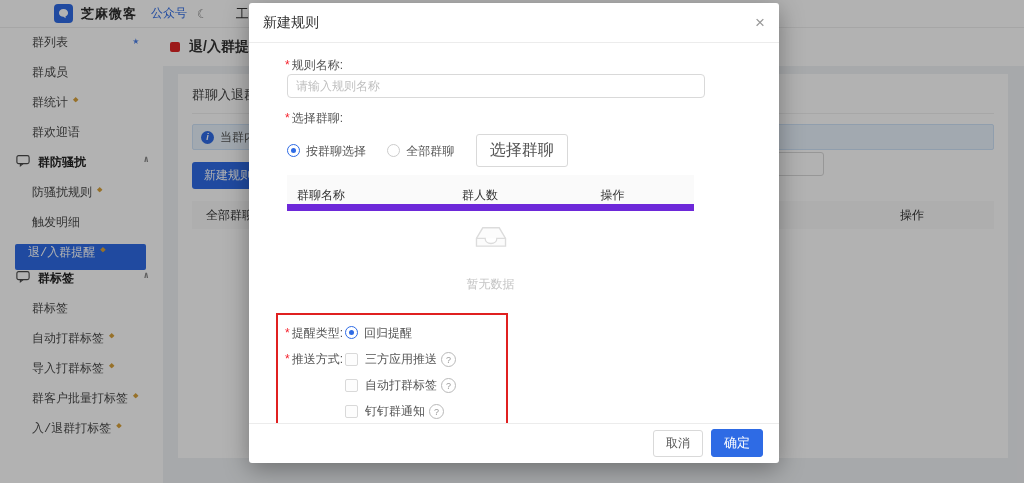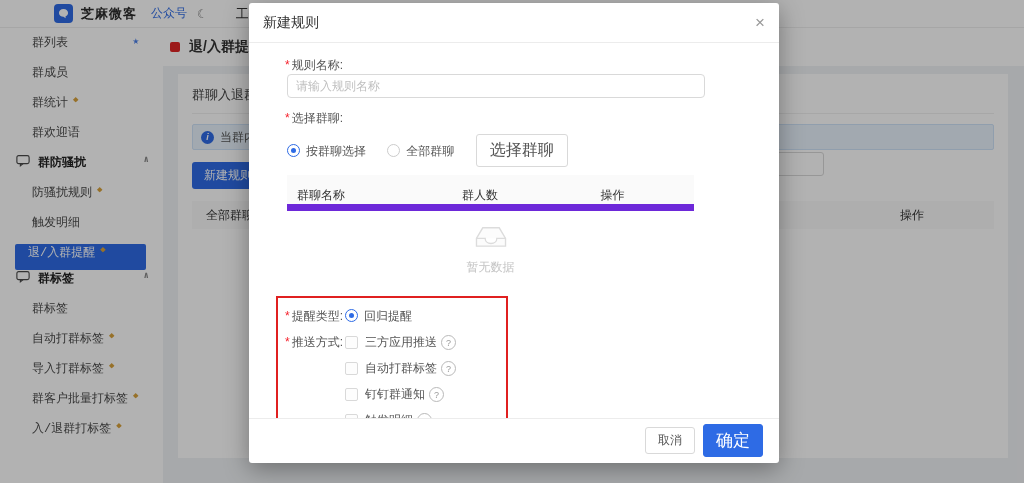--- a/index.html
+++ b/index.html
@@ -79,35 +79,35 @@
   .opt-label{color:#555;margin:0 18px 0 6px;}
   .helper{color:#9b9b9b;margin-top:4px;}
   .btn-plain{display:inline-block;margin-top:7px;background:#fff;border:1px solid #d9d9d9;border-radius:3px;
              padding:5px 13px;color:#555;font-size:16px;cursor:pointer;font-family:inherit;}
   .gtable{width:407px;margin-top:8px;}
   .gt-head{height:29px;background:#fafafa;border-bottom:7px solid #6d28d9;display:flex;align-items:flex-end;color:#333;}
   .gt-c1{width:43%;padding-left:10px;box-sizing:border-box;font-weight:500;}
   .gt-c2{width:34%;font-weight:500;}
   .gt-c3{width:23%;font-weight:500;}
   .gt-empty{padding:10px 0 6px;text-align:center;}
-  .empty-text{color:#c4c4c4;margin-top:4px;}
+  .empty-text{color:#c4c4c4;margin-top:21px;}
   .redbox{margin-top:14px;margin-left:-9px;width:232px;box-sizing:border-box;border:2px solid #e02020;
           padding:10px 0 2px 7px;}
   .rb-row{display:flex;align-items:center;margin-bottom:9px;}
   .checkbox{width:13px;height:13px;border:1px solid #d9d9d9;border-radius:2px;background:#fdfdfd;
             box-sizing:border-box;display:inline-block;flex:none;}
   .cb-label{color:#555;margin-left:7px;}
   .qicon{width:13px;height:13px;border-radius:50%;border:1px solid #b9b9b9;color:#999;font-size:9px;
          display:inline-flex;align-items:center;justify-content:center;margin-left:4px;flex:none;}
   .m-footer{flex:none;border-top:1px solid #ececec;display:flex;justify-content:flex-end;align-items:center;
             padding:5px 16px 6px;gap:8px;}
   .btn-cancel{background:#fff;border:1px solid #d9d9d9;border-radius:3px;padding:4px 12px;color:#555;
               font-size:12px;cursor:pointer;font-family:inherit;}
   .btn-ok{background:#2e6be5;border:1px solid #2e6be5;border-radius:3px;padding:4px 12px;color:#fff;
-          font-size:17px;cursor:pointer;font-family:inherit;}
+          font-size:13px;cursor:pointer;font-family:inherit;}
 </style>
 </head>
 <body>
 
 <div class="stage">
 
   <div class="topbar">
     <div class="logo-box">
       <svg width="13" height="13" viewBox="0 0 20 20">
         <path d="M10 3 C5.5 3 3 6 3 9.2 C3 12.6 6 15 10 15 L13.2 17.2 L13.2 14.3 C15.6 13.3 17 11.4 17 9.2 C17 6 14.5 3 10 3 Z" fill="#ffffff"></path>

